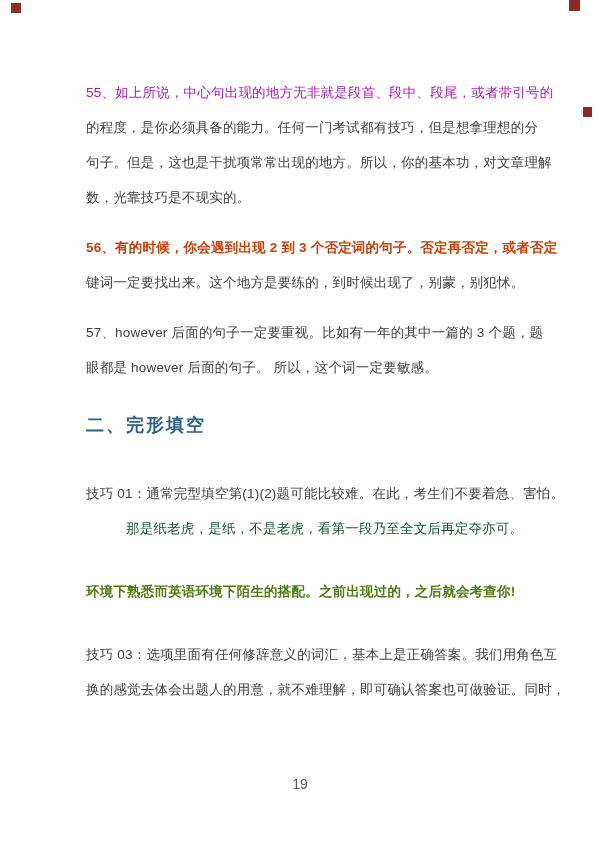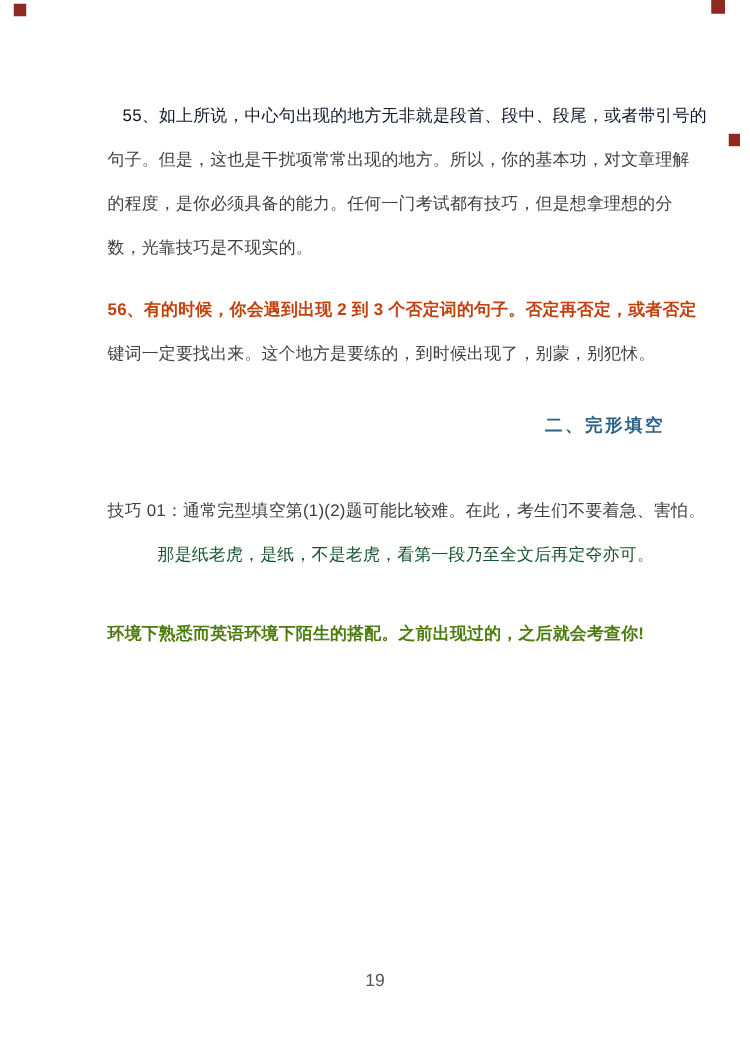--- a/index.html
+++ b/index.html
@@ -27,23 +27,23 @@
     margin-bottom: 28px;
   }
   .line {
     white-space: nowrap;
     font-size: 13.5px;
     line-height: 35px;
     color: #404040;
     letter-spacing: 0.2px;
   }
   .section-heading {
-    font-size: 14px;
+    font-size: 18px;
     font-weight: bold;
-    text-align: right;
+    text-align: left;
     line-height: 30px;
     margin: 25px 0 36px 0;
     letter-spacing: 2px;
   }
   .page-number {
     position: absolute;
     left: 0;
     top: 776px;
     width: 100%;
     text-align: center;
@@ -52,36 +52,44 @@
   }
   .red-mark {
     position: absolute;
   }
 </style>
 </head>
 <body>
 
 <main class="content" id="content">
     <div class="paragraph">
-      <div class="line" style="color: #0f172a; margin-left: 12px;">55、如上所说，中心句出现的地方无非就是段首、段中、段尾，或者带引号的</div>
+      <div class="line" style="color: #a21caf;">55、如上所说，中心句出现的地方无非就是段首、段中、段尾，或者带引号的</div>
+      <div class="line" style="color: rgb(64, 64, 64);">的程度，是你必须具备的能力。任何一门考试都有技巧，但是想拿理想的分</div>
       <div class="line" style="color: rgb(64, 64, 64);">句子。但是，这也是干扰项常常出现的地方。所以，你的基本功，对文章理解</div>
-      <div class="line" style="color: rgb(64, 64, 64);">的程度，是你必须具备的能力。任何一门考试都有技巧，但是想拿理想的分</div>
       <div class="line" style="color: rgb(64, 64, 64);">数，光靠技巧是不现实的。</div>
     </div>
     <div class="paragraph">
       <div class="line" style="color: #c2410c; font-weight: bold;">56、有的时候，你会遇到出现 2 到 3 个否定词的句子。否定再否定，或者否定</div>
       <div class="line" style="color: rgb(64, 64, 64);">键词一定要找出来。这个地方是要练的，到时候出现了，别蒙，别犯怵。</div>
+    </div>
+    <div class="paragraph">
+      <div class="line" style="color: rgb(64, 64, 64);">57、however 后面的句子一定要重视。比如有一年的其中一篇的 3 个题，题</div>
+      <div class="line" style="color: rgb(64, 64, 64);">眼都是 however 后面的句子。 所以，这个词一定要敏感。</div>
     </div>
     <h2 class="section-heading" style="color: rgb(46, 98, 136);">二、完形填空</h2>
     <div class="paragraph tech">
       <div class="line" style="color: rgb(64, 64, 64); text-align: right;">技巧 01：通常完型填空第(1)(2)题可能比较难。在此，考生们不要着急、害怕。</div>
       <div class="line" style="color: #14532d; margin-left: 40px;">那是纸老虎，是纸，不是老虎，看第一段乃至全文后再定夺亦可。</div>
     </div>
     <div class="paragraph tech">
       <div class="line" style="color: #4d7c0f; font-weight: bold;">环境下熟悉而英语环境下陌生的搭配。之前出现过的，之后就会考查你!</div>
+    </div>
+    <div class="paragraph tech">
+      <div class="line" style="color: rgb(64, 64, 64);">技巧 03：选项里面有任何修辞意义的词汇，基本上是正确答案。我们用角色互</div>
+      <div class="line" style="color: rgb(64, 64, 64);">换的感觉去体会出题人的用意，就不难理解，即可确认答案也可做验证。同时，</div>
     </div>
   </main>
 
 <div class="page-number">19</div>
 
 <div class="red-mark" style="left: 11px; top: 3px; width: 10px; height: 10px; background: rgb(143, 42, 32);"></div>
 <div class="red-mark" style="left: 569px; top: 0px; width: 11px; height: 11px; background: rgb(143, 42, 32);"></div>
 <div class="red-mark" style="left: 583px; top: 107px; width: 9px; height: 10px; background: rgb(143, 42, 32);"></div>
 
 </body></html>

